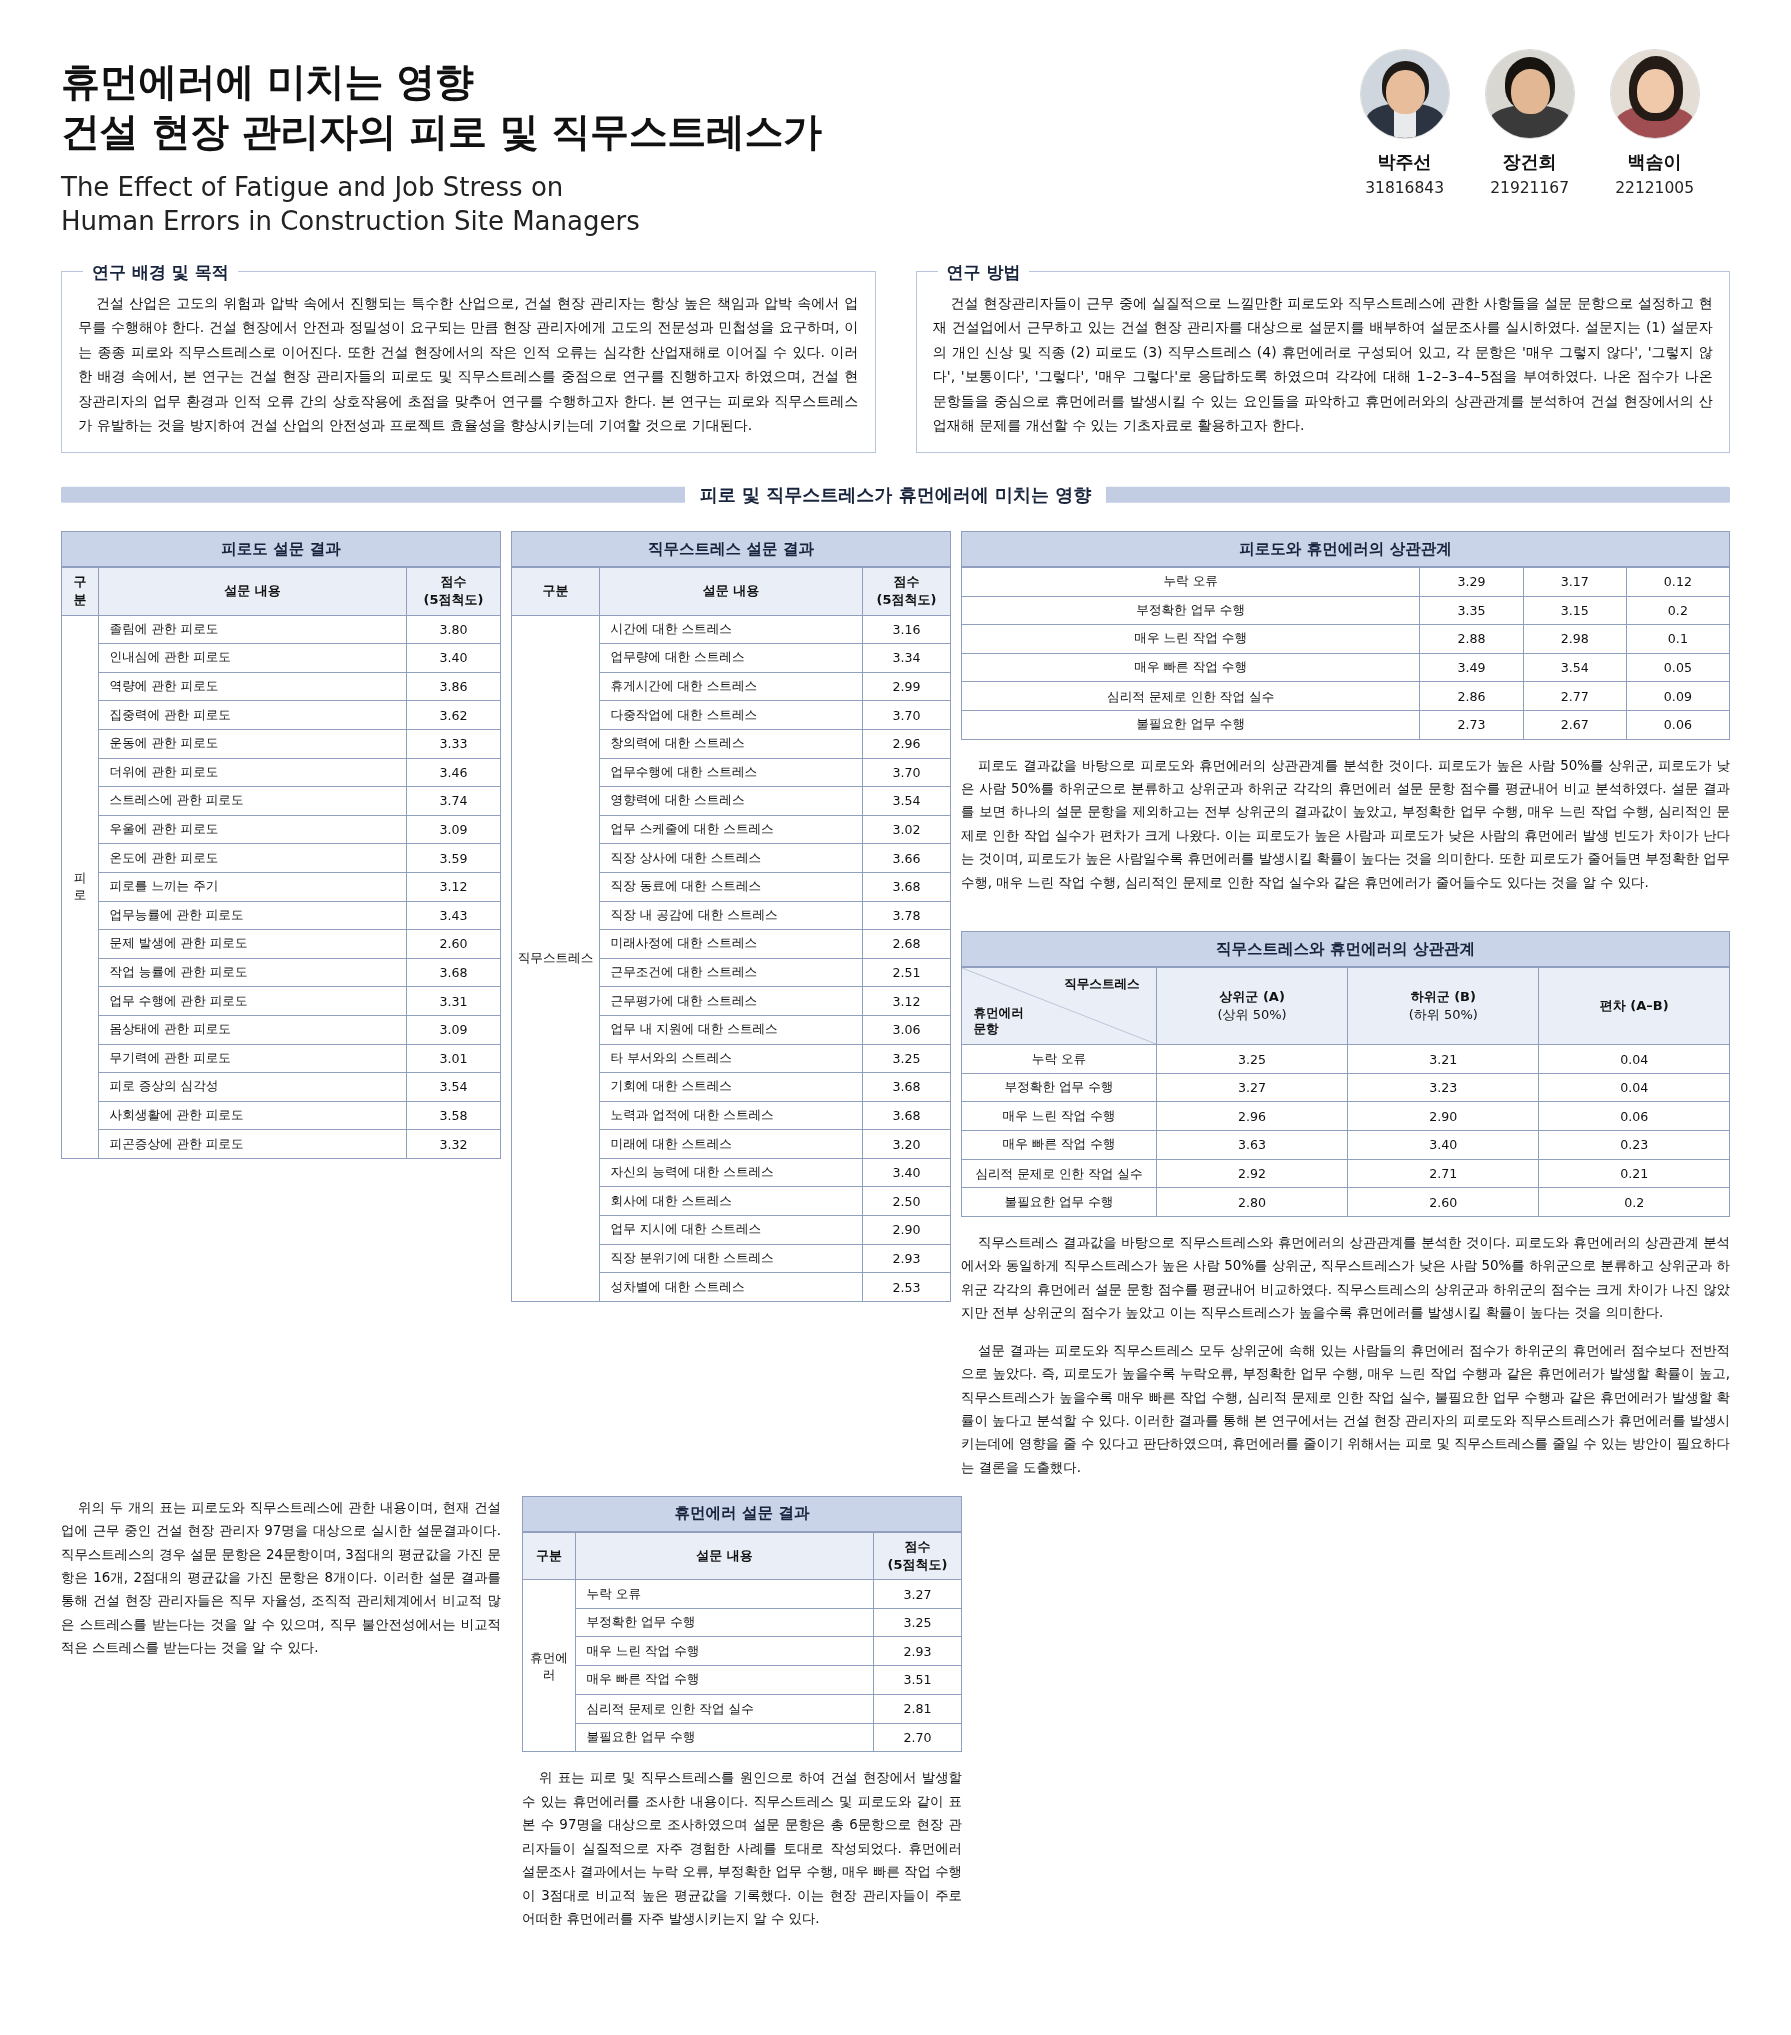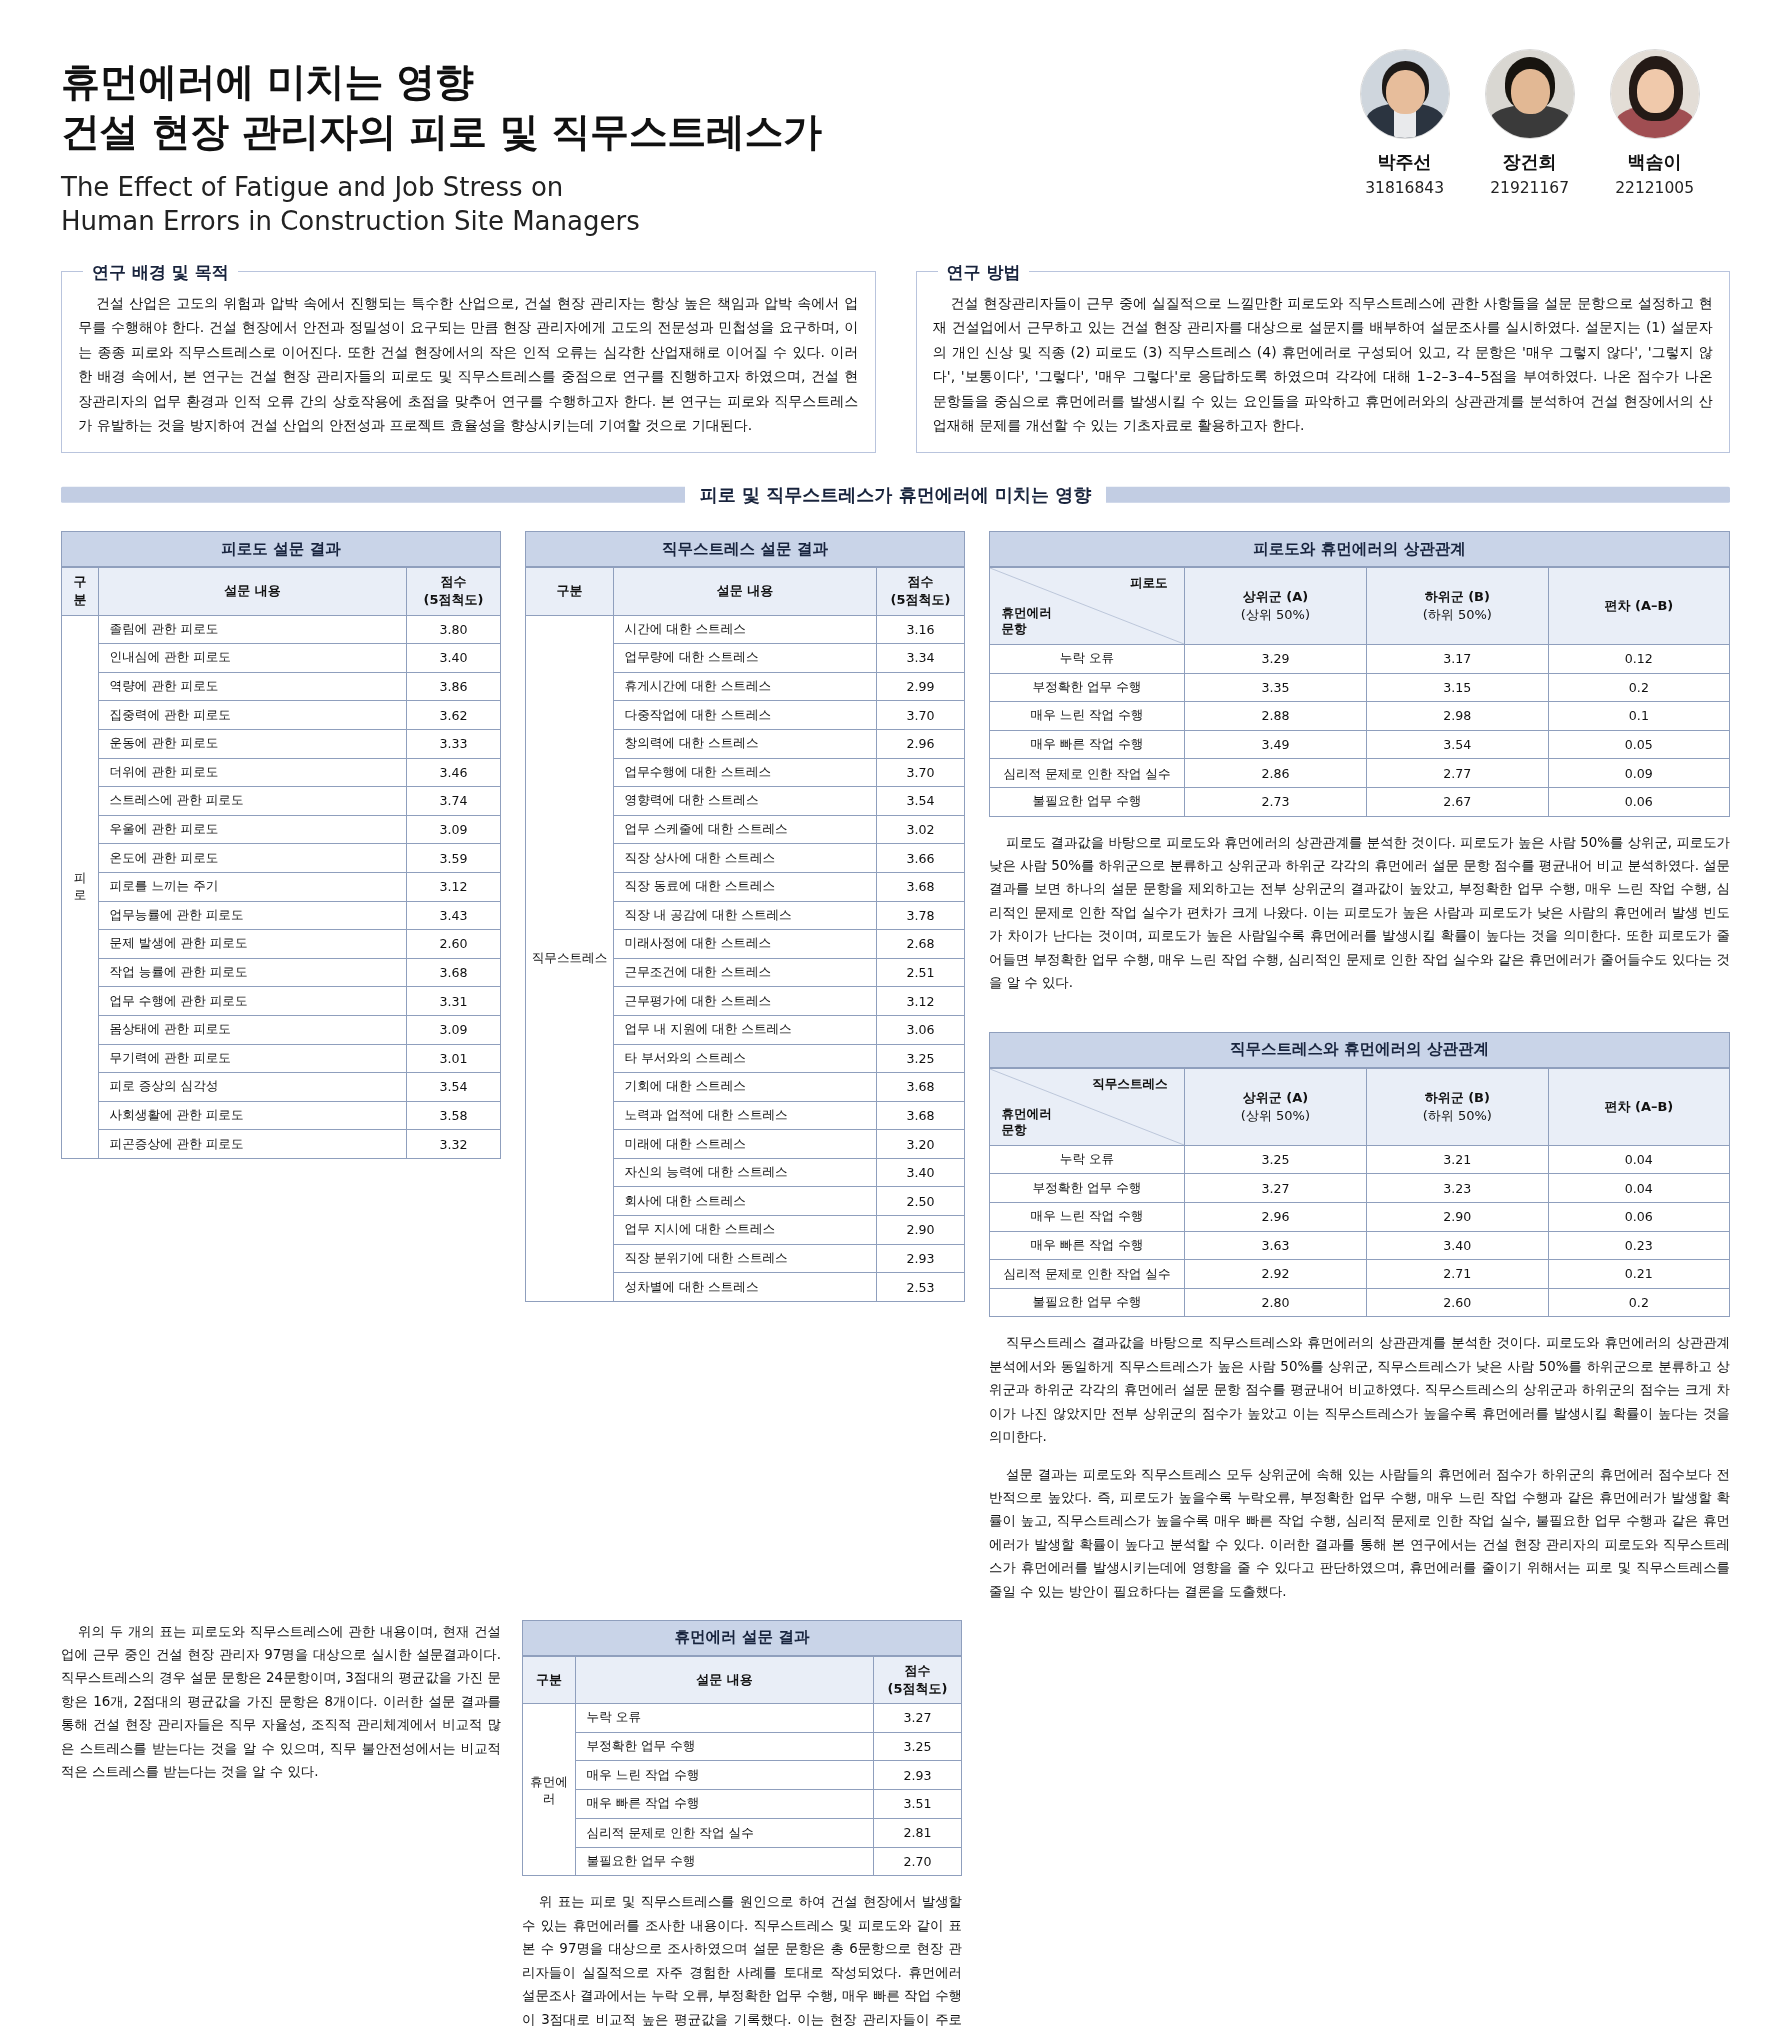--- a/index.html
+++ b/index.html
@@ -66,21 +66,21 @@
   }
   table { border-collapse: collapse; width:100%; }
   table td, table th {
     border:0.8px solid #8f9fbd; font-size: 12.6px; padding: 5.3px 5.7px;
     text-align:center; vertical-align:middle; font-weight:400;
   }
   table th { background:#e9eef7; font-weight:700; font-size: 13px; }
   .lcell { text-align:left; padding-left: 10.6px; }
   .vert { width: 37px; }
 
-  .grid-main { display:flex; gap: 24px; margin-top: 23px; align-items:flex-start; }
+  .grid-main { display:flex; gap: 10px; margin-top: 23px; align-items:flex-start; }
   .col-fatigue { width: 440px; }
   .col-stress  { width: 440px; }
   .col-right   { flex:1; }
   .diag-cell {
     position:relative; height: 77px; padding:0; overflow:hidden;
   }
   .diag-cell .diag-line {
     position:absolute; top:0; left:0; width:100%; height:100%;
   }
   .diag-cell .lbl-top { position:absolute; top: 7.3px; right: 16.3px; font-size: 12.6px; }
@@ -381,41 +381,20 @@
       </tbody>
         </table>
     </div>
 
     <div class="col-right">
 
       <div>
         <div class="tbl-title">피로도와 휴먼에러의 상관관계</div>
         <table>
           <tbody>
-              <tr>
-            <th class="diag-cell" style="width:195px">
-              <svg class="diag-line" viewBox="0 0 100 100" preserveAspectRatio="none">
-                <line x1="0" y1="0" x2="100" y2="100" stroke="#8f9fbd" stroke-width="0.5" vector-effect="non-scaling-stroke"></line>
-              </svg>
-              <span class="lbl-top">피로도</span>
-              <span class="lbl-bot">
-                <span>휴먼에러</span><br>
-                <span>문항</span>
-              </span>
-            </th>
-            <th>
-              <div>상위군 (A)</div>
-              <div style="font-weight:400">(상위 50%)</div>
-            </th>
-            <th>
-              <div>하위군 (B)</div>
-              <div style="font-weight:400">(하위 50%)</div>
-            </th>
-            <th>편차 (A–B)</th>
-          </tr>
           <tr>
                 <td>누락 오류</td>
                 <td>3.29</td>
                 <td>3.17</td>
                 <td>0.12</td>
               </tr>
           <tr>
                 <td>부정확한 업무 수행</td>
                 <td>3.35</td>
                 <td>3.15</td>

